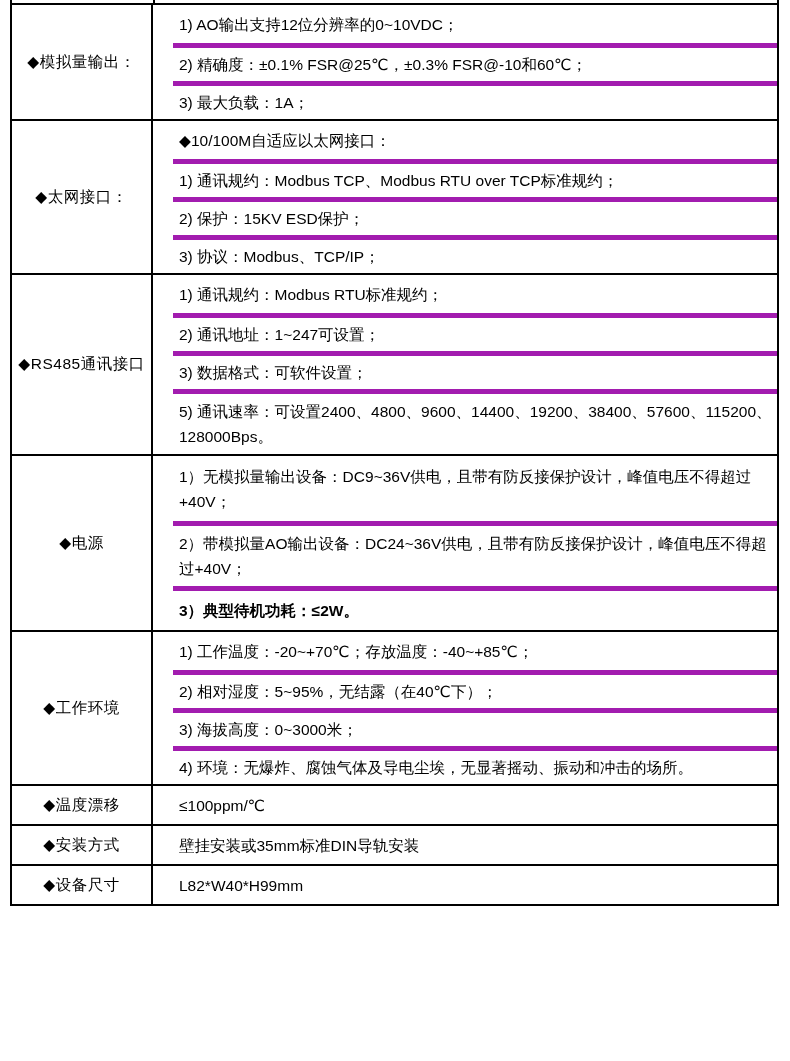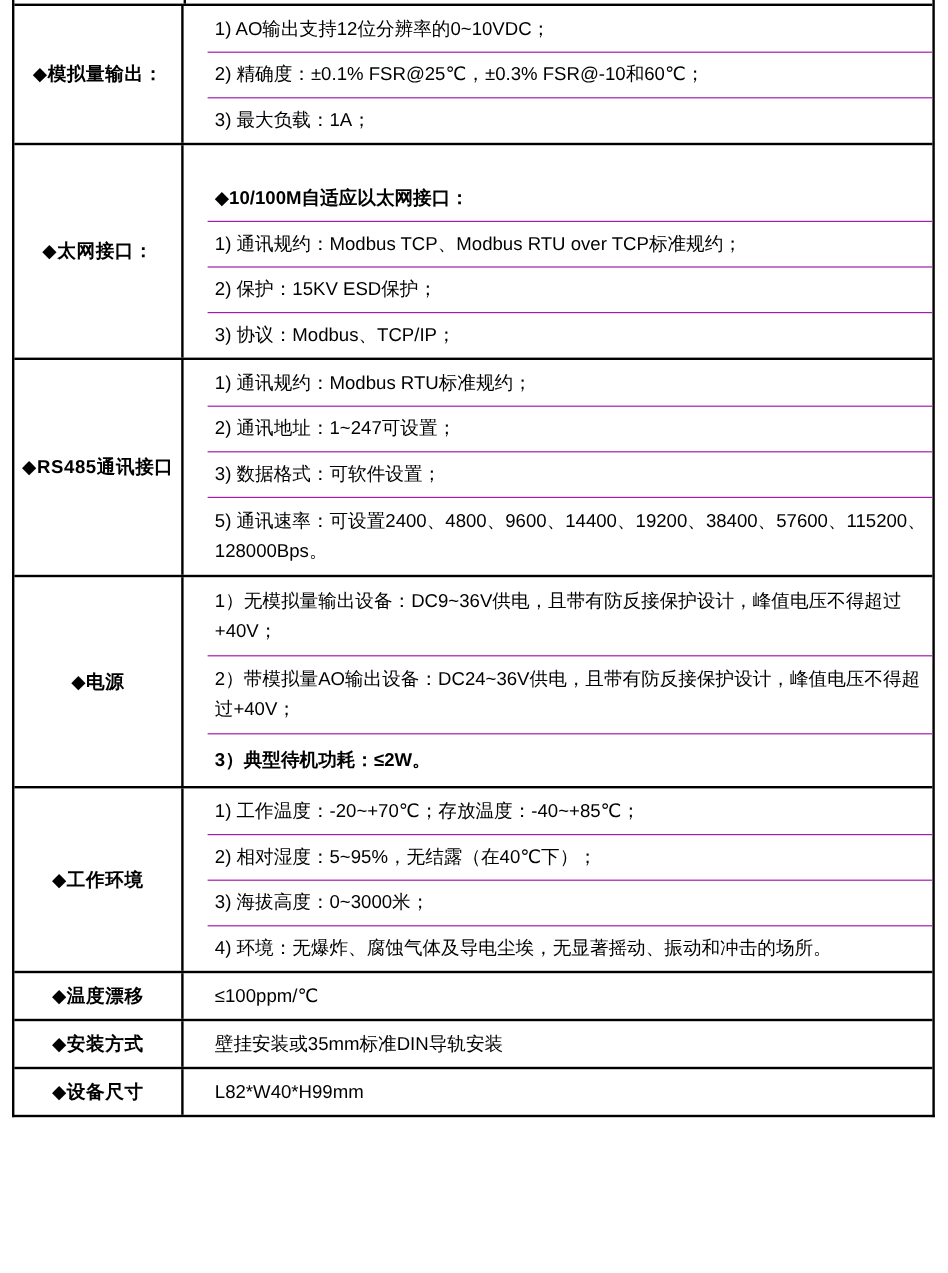--- a/index.html
+++ b/index.html
@@ -38,51 +38,49 @@
     width: 141px;
     flex: 0 0 141px;
     border-right: 2px solid #000;
     display: flex;
     align-items: center;
     justify-content: center;
     text-align: center;
     padding: 2px 3px;
     box-sizing: border-box;
     letter-spacing: 0.5px;
-    font-weight: bold;
   }
   .rows {
     flex: 1;
     min-width: 0;
     display: flex;
     flex-direction: column;
     padding-left: 20px;
   }
   .cell {
-    border-top: 1px solid #a21caf;
+    border-top: 5px solid #a21caf;
     min-height: 38px;
     padding: 2px 4px 2px 6px;
     box-sizing: border-box;
     display: flex;
     align-items: center;
     line-height: 25px;
   }
   .cell:first-child {
     border-top: none;
   }
   .cell.h2 {
     min-height: 65px;
   }
   .cell.h1b {
     min-height: 44px;
     font-weight: bold;
   }
   .cell.bold-row {
-    font-weight: bold;
-    margin-top: 25px;
+    font-weight: normal;
   }
 </style>
 </head>
 <body>
 
 <div class="spec-table">
 
   <div class="sliver">
     <div class="sliver-left"></div>
   </div>

